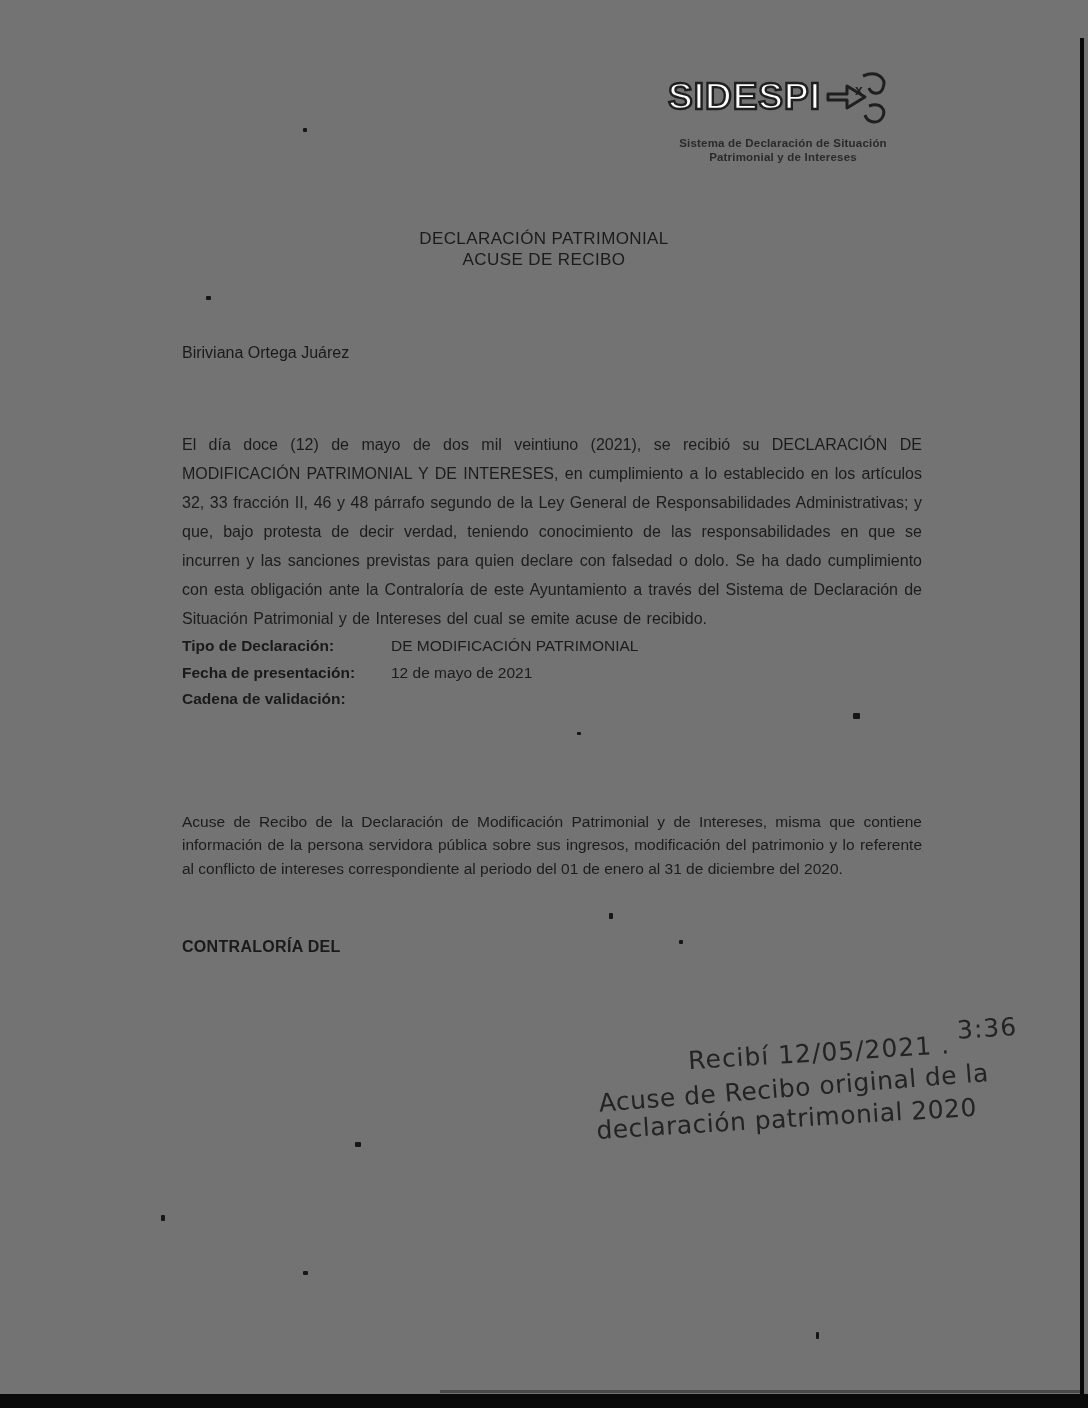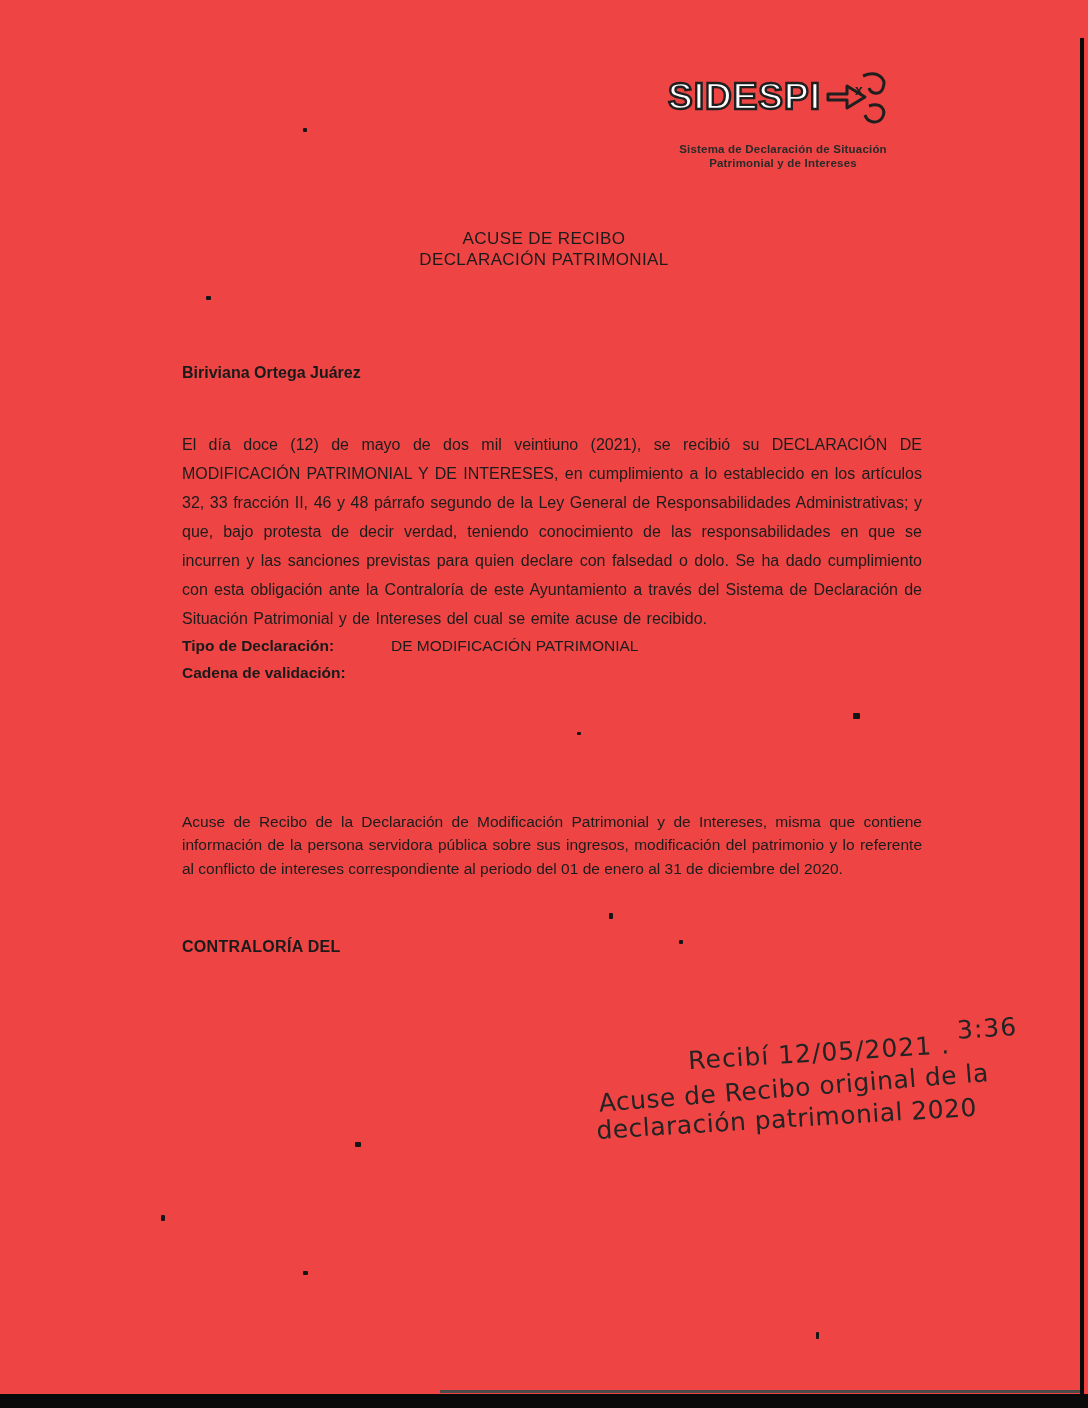--- a/index.html
+++ b/index.html
@@ -1,45 +1,45 @@
 <!DOCTYPE html>
 <html><head>
 <meta charset="utf-8">
 <style>
   html,body{margin:0;padding:0;background:#e8e8e8;}
   .page{
     position:relative;
     width:1088px;height:1408px;
-    background:#ef4444;
+    background:#737373;
     overflow:hidden;
     font-family:"Liberation Sans", sans-serif;
     color:#1a1a1a;
   }
   
   .logo{position:absolute;left:668px;top:68px;width:230px;text-align:center;}
   .logo-row{display:flex;align-items:center;justify-content:flex-start;gap:4px;}
   .logo-word{
     font-size:37px;font-weight:bold;letter-spacing:1px;
     color:#ffffff;
     -webkit-text-stroke:2.4px #1f1f1f;
     text-shadow:0 0 1px #1f1f1f;
     font-family:"Liberation Sans", sans-serif;
   }
   .logo-icon{width:64px;height:58px;flex:0 0 auto;}
   .logo-tagline{
-    margin-top:16px;font-size:11.5px;font-weight:bold;line-height:14px;
+    margin-top:10px;font-size:11.5px;font-weight:bold;line-height:14px;
     color:#2a2a2a;letter-spacing:0.2px;
   }
   
   .doc-title{
     position:absolute;left:0;top:228px;width:1088px;text-align:center;
     font-size:17px;line-height:21px;color:#1b1b1b;letter-spacing:0.4px;
   }
   
-  .recipient{position:absolute;left:182px;top:364px;font-size:16px;font-weight:bold;}
+  .recipient{position:absolute;left:182px;top:344px;font-size:16px;font-weight:normal;}
   .para1{
     position:absolute;left:182px;top:430px;width:740px;
     font-size:16px;line-height:29px;text-align:justify;color:#1c1c1c;
     word-spacing:1px;
   }
   .fields{position:absolute;left:182px;top:636px;width:740px;font-size:15.5px;}
   .field-row{display:flex;margin-bottom:7.5px;line-height:19px;gap:23px;}
   .field-label{font-weight:bold;width:186px;flex:0 0 auto;}
   .field-value{color:#1c1c1c;}
   .para2{
@@ -93,32 +93,36 @@
         </svg>
       </span>
     </div>
     <div class="logo-tagline">
       <div>Sistema de Declaración de Situación</div>
       <div>Patrimonial y de Intereses</div>
     </div>
   </div>
 
   <div class="doc-title">
+    <div>DECLARACIÓN PATRIMONIAL</div>
     <div>ACUSE DE RECIBO</div>
-    <div>DECLARACIÓN PATRIMONIAL</div>
   </div>
 
   <div class="recipient">Biriviana Ortega Juárez</div>
 
   <div class="para1">El día doce (12) de mayo de dos mil veintiuno (2021), se recibió su DECLARACIÓN DE MODIFICACIÓN PATRIMONIAL Y DE INTERESES, en cumplimiento a lo establecido en los artículos 32, 33 fracción II, 46 y 48 párrafo segundo de la Ley General de Responsabilidades Administrativas; y que, bajo protesta de decir verdad, teniendo conocimiento de las responsabilidades en que se incurren y las sanciones previstas para quien declare con falsedad o dolo. Se ha dado cumplimiento con esta obligación ante la Contraloría de este Ayuntamiento a través del Sistema de Declaración de Situación Patrimonial y de Intereses del cual se emite acuse de recibido.</div>
 
   <div class="fields">
     <div class="field-row">
       <span class="field-label">Tipo de Declaración:</span>
       <span class="field-value">DE MODIFICACIÓN PATRIMONIAL</span>
+    </div>
+    <div class="field-row">
+      <span class="field-label">Fecha de presentación:</span>
+      <span class="field-value">12 de mayo de 2021</span>
     </div>
     <div class="field-row">
       <span class="field-label">Cadena de validación:</span>
       <span class="field-value"></span>
     </div>
   </div>
 
   <div class="para2">Acuse de Recibo de la Declaración de Modificación Patrimonial y de Intereses, misma que contiene información de la persona servidora pública sobre sus ingresos, modificación del patrimonio y lo referente al conflicto de intereses correspondiente al periodo del 01 de enero al 31 de diciembre del 2020.</div>
 
   <div class="office">CONTRALORÍA DEL</div>

